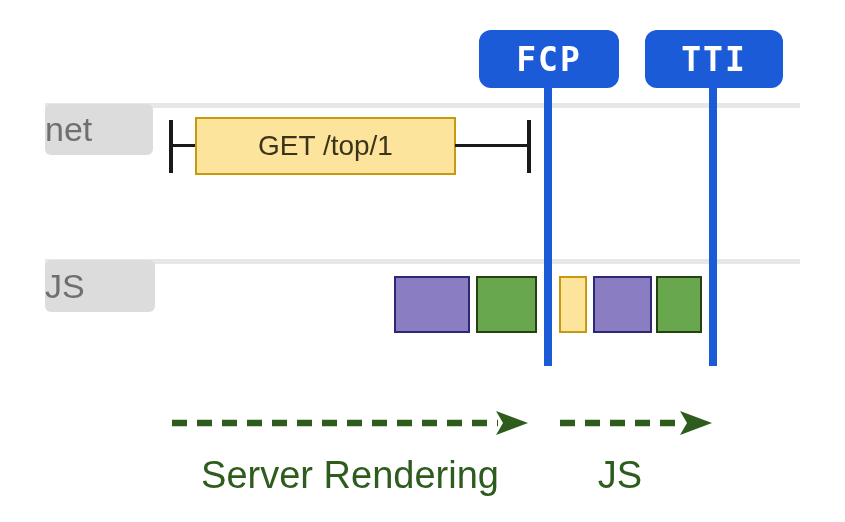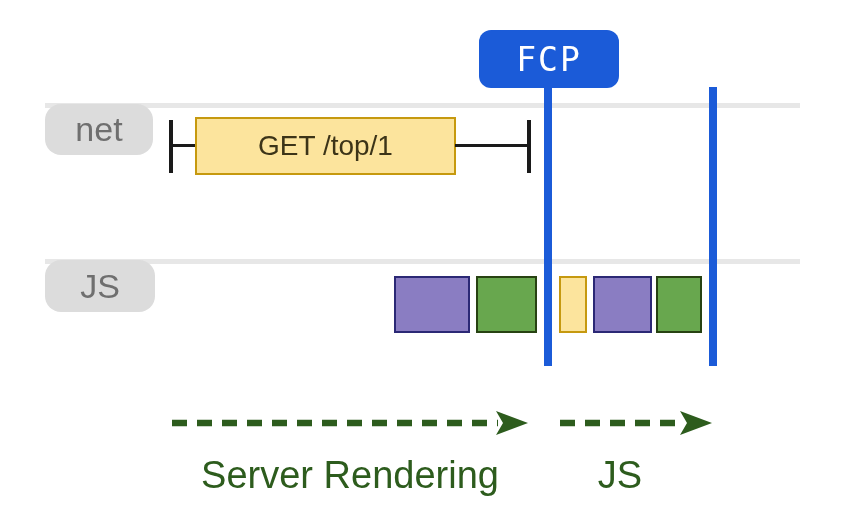--- a/index.html
+++ b/index.html
@@ -9,34 +9,34 @@
   }
   
   .flag{
     position:absolute;top:30px;height:58px;border-radius:12px;
     background:var(--blue);display:flex;align-items:center;justify-content:center;
   }
   .flag-fcp{left:479px;width:140px;}
   .flag-tti{left:645px;width:138px;}
   .flag span{
     color:var(--flag-text);font-family:"DejaVu Sans Mono",monospace;
-    font-weight:normal;font-size:33px;letter-spacing:2px;
+    font-weight:bold;font-size:33px;letter-spacing:2px;
   }
   
   .vline{position:absolute;top:87px;width:8px;height:279px;background:var(--blue);z-index:5;}
   .vline-fcp{left:544px;}
   .vline-tti{left:709px;}
   
   .trackline{position:absolute;left:45px;width:755px;height:5px;background:var(--track-line);}
   .net-line{top:103px;}
   .js-line{top:259px;}
   
   .pill{
-    position:absolute;background:var(--pill-bg);border-radius:16px;
-    display:flex;align-items:center;justify-content:center;
+    position:absolute;background:var(--pill-bg);border-radius:6px;
+    display:flex;align-items:center;justify-content:flex-start;
   }
   .net-pill{left:45px;top:104px;width:108px;height:51px;}
   .js-pill{left:45px;top:260px;width:110px;height:52px;}
   .pill span{color:var(--pill-text);font-size:34px;}
   
   .tick{position:absolute;top:120px;width:4px;height:53px;background:var(--whisker);}
   .tick-left{left:169px;}
   .tick-right{left:527px;}
   .conn{position:absolute;top:144px;height:3px;background:var(--whisker);}
   .conn-left{left:171px;width:26px;}
@@ -69,20 +69,23 @@
 <body>
 
 <div class="stage">
 
   <div class="vline vline-fcp"></div>
   <div class="vline vline-tti"></div>
 
   <div class="flag flag-fcp">
     <span>FCP</span>
   </div>
+  <div class="flag flag-tti">
+    <span>TTI</span>
+  </div>
 
   <div class="trackline net-line"></div>
   <div class="pill net-pill">
     <span>net</span>
   </div>
   <div class="tick tick-left"></div>
   <div class="conn conn-left"></div>
   <div class="request-box">
     <span>GET /top/1</span>
   </div>

